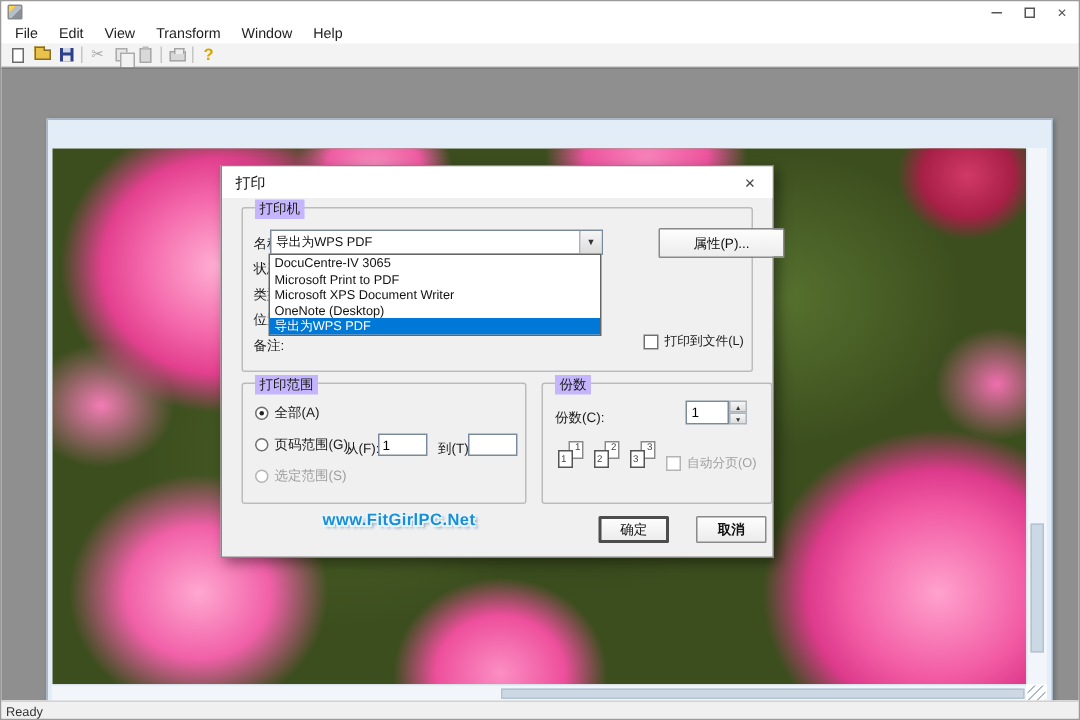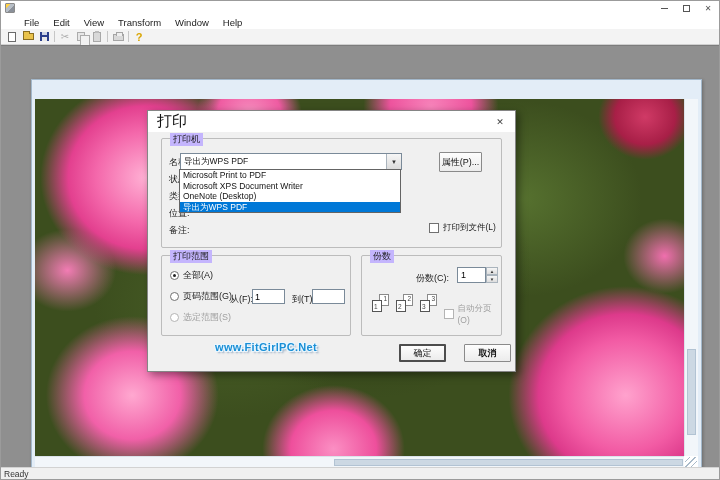--- a/index.html
+++ b/index.html
@@ -10,21 +10,21 @@
   
   .titlebar { position:absolute; top:0; left:0; right:0; height:14px; background:#fff; display:flex; align-items:center; padding-left:4px; }
   .app-icon { width:10px; height:10px; margin-right:4px; background:linear-gradient(135deg,#ffd24a 0 28%,#b7bec6 28% 60%,#8a9099 60% 100%); border:1px solid #8a8a8a; border-radius:1px; }
   .titlebar .title { font-size:8.5px; color:#333; }
   .win-controls { margin-left:auto; display:flex; height:14px; }
   .win-btn { width:22px; height:14px; display:flex; align-items:center; justify-content:center; color:#555; font-size:8px; }
   .glyph-min { width:7px; height:1px; background:#555; display:inline-block; }
   .glyph-max { width:7px; height:7px; border:1px solid #555; display:inline-block; }
 
   
-  .menubar { position:absolute; top:14px; left:0; right:0; height:14px; background:#fff; display:flex; align-items:center; padding-left:16px; }
+  .menubar { position:absolute; top:14px; left:0; right:0; height:14px; background:#fff; display:flex; align-items:center; padding-left:2px; }
   .menu-item { font-size:9.5px; color:#222; padding:0 7px; }
 
   
   .toolbar { position:absolute; top:28px; left:0; right:0; height:16px; background:#f3f3f3; border-bottom:1px solid #cfcfcf; display:flex; align-items:center; padding-left:3px; }
   .tb-btn { width:16px; height:14px; display:flex; align-items:center; justify-content:center; }
   .tb-sep { width:1px; height:11px; background:#c6c6c6; margin:0 2px; }
   .ic-page { width:8px; height:10px; background:#fff; border:1px solid #6a6a6a; }
   .ic-folder { width:11px; height:7px; background:#e9c24b; border:1px solid #8a6d20; position:relative; }
   .ic-folder::before { content:""; position:absolute; left:-1px; top:-3px; width:5px; height:2px; background:#e9c24b; border:1px solid #8a6d20; border-bottom:none; }
   .ic-floppy { width:9px; height:9px; background:#2b3f8c; position:relative; }
@@ -68,28 +68,28 @@
   .vscroll { position:absolute; right:0; top:0; width:14px; bottom:12px; background:#f2f6fa; border-left:1px solid #dbe3ea; }
   .vthumb { position:absolute; left:2px; right:2px; top:70%; height:24%; background:#ccd8e3; border:1px solid #b2c3d3; }
   .hscroll { position:absolute; left:0; bottom:0; right:14px; height:12px; background:#f2f6fa; border-top:1px solid #dbe3ea; }
   .hthumb { position:absolute; top:2px; bottom:2px; left:46%; right:1px; background:#ccd8e3; border:1px solid #b2c3d3; }
   .grip { position:absolute; right:1px; bottom:1px; width:12px; height:10px;
     background:repeating-linear-gradient(135deg, transparent 0 3px, #a9bac9 3px 4px); }
 
   
   .dialog { position:absolute; left:146px; top:64px; width:369px; height:262px; background:#f0f0f0; border:1px solid #858585; box-shadow:3px 3px 8px rgba(0,0,0,.4); }
   .dlg-titlebar { position:absolute; left:0; top:0; right:0; height:21px; background:#fff; display:flex; align-items:center; }
-  .dlg-title { font-size:15px; color:#111; padding-left:9px;text-align:right; }
+  .dlg-title { font-size:10px; color:#111; padding-left:9px;text-align:right; }
   .dlg-close { margin-left:auto; width:30px; height:21px; display:flex; align-items:center; justify-content:center; font-size:9px; color:#444; }
 
   .group { position:absolute; border:1px solid #bcbcbc; border-radius:2px; }
   .group-label { position:absolute; top:-6px; left:8px; background:#c4b5fd; padding:0 3px; font-size:9px; color:#1a1a1a; }
   .g-printer { left:13px; top:27px; width:341px; height:110px; }
   .g-range { left:13px; top:144px; width:190px; height:81px; }
-  .g-copies { left:213px; top:144px; width:141px; height:81px; }
+  .g-copies { left:213px; top:144px; width:154px; height:81px; }
 
   .lbl { position:absolute; font-size:9px; color:#1a1a1a; }
   .lbl-dim { color:#9f9f9f; }
 
   .combo { position:absolute; left:18px; top:14px; width:222px; height:17px; background:#fff; border:1px solid #7a8a99; display:flex; align-items:center; }
   .combo-value { flex:1; font-size:8.5px; padding-left:3px; color:#111; white-space:nowrap; overflow:hidden; }
   .combo-btn { width:15px; height:15px; background:linear-gradient(#f6f6f6,#dcdcdc); border-left:1px solid #aab4bd; display:flex; align-items:center; justify-content:center; font-size:6px; color:#333; }
 
   .droplist { position:absolute; left:31px; top:58px; width:222px; background:#fff; border:1px solid #646464; z-index:5; }
   .drop-item { height:10.5px; line-height:10.5px; font-size:8.5px; padding-left:3px; color:#111; white-space:nowrap; overflow:hidden; }
@@ -211,32 +211,33 @@
 
       <div class="group g-printer">
         <span class="group-label">打印机</span>
         <span class="lbl" style="left:7px; top:17px;">名称(N):</span>
         <div class="combo">
           <span class="combo-value">导出为WPS PDF</span>
           <span class="combo-btn">
               <span>▼</span>
             </span>
         </div>
-        <div class="btn" style="left:277px; top:13px; width:43px; height:20px;">属性(P)...</div>
+        <div class="btn" style="left:277px; top:13px; width:84px; height:20px;">属性(P)...</div>
         <span class="lbl" style="left:7px; top:34px;">状态:</span>
         <span class="lbl" style="left:7px; top:51px;">类型:</span>
         <span class="lbl" style="left:7px; top:68px;">位置:</span>
         <span class="lbl" style="left:7px; top:85px;">备注:</span>
         <div class="row" style="left:267px; top:83px;">
           <span class="checkbox"></span>
           <span style="font-size:8.5px;">打印到文件(L)</span>
         </div>
       </div>
 
       <div class="droplist">
+        <div class="drop-item">DocuCentre-IV 3065</div>
         <div class="drop-item">Microsoft Print to PDF</div>
         <div class="drop-item">Microsoft XPS Document Writer</div>
         <div class="drop-item">OneNote (Desktop)</div>
         <div class="drop-item selected">导出为WPS PDF</div>
       </div>
 
       <div class="group g-range">
         <span class="group-label">打印范围</span>
         <div class="row" style="left:8px; top:13px;">
           <span class="radio checked"></span>
@@ -251,21 +252,21 @@
         <span class="lbl" style="left:130px; top:37px;">到(T):</span>
         <input class="txt" style="left: 150px; top: 33px; width: 33px; height: 15px;" value="">
         <div class="row" style="left:8px; top:55px;">
           <span class="radio disabled"></span>
           <span class="lbl-dim">选定范围(S)</span>
         </div>
       </div>
 
       <div class="group g-copies">
         <span class="group-label">份数</span>
-        <span class="lbl" style="left:8px; top:16px;margin-left:46px;">份数(C):</span>
+        <span class="lbl" style="left:8px; top:16px;">份数(C):</span>
         <div class="spinbox">
           <input class="spin-input" value="1" style="">
           <div class="spin-btns">
             <div class="spin-up">
                 <span>▲</span>
               </div>
             <div class="spin-dn">
                 <span>▼</span>
               </div>
           </div>

